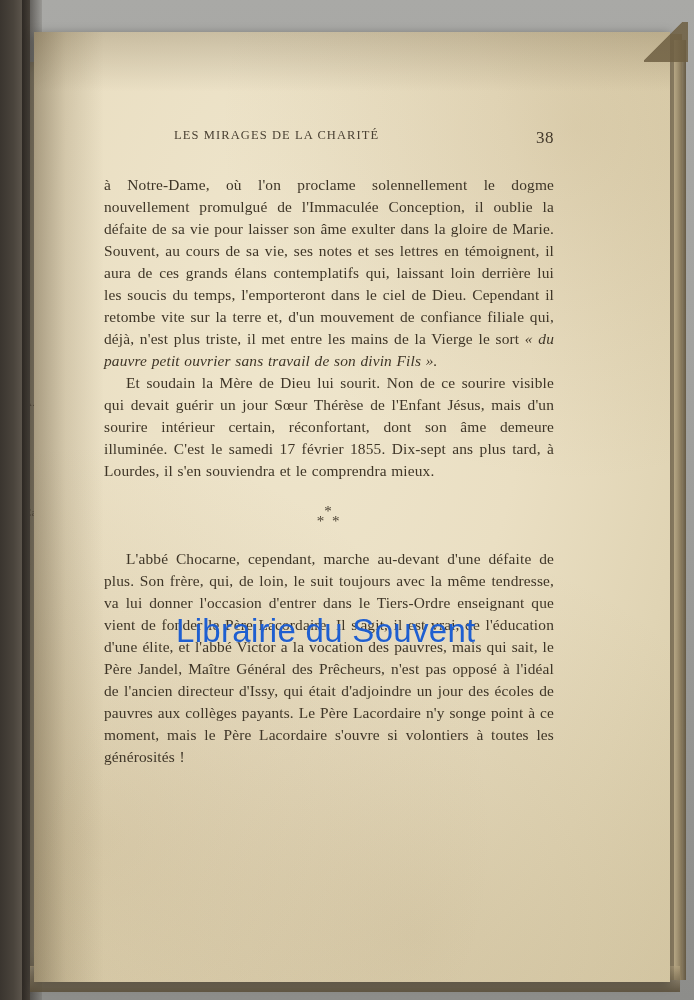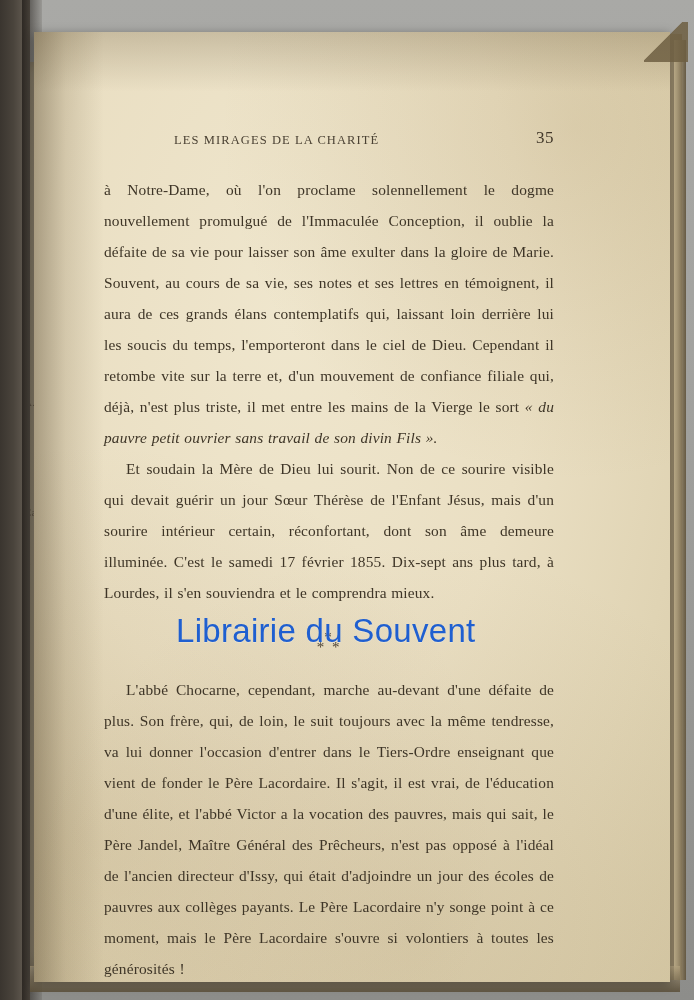--- a/index.html
+++ b/index.html
@@ -119,42 +119,42 @@
   }
 
   
   .content {
     position: absolute;
     left: 104px; top: 128px;
     width: 450px;
   }
   .running-head {
     display: flex;
-    align-items: flex-end;
+    align-items: flex-start;
     justify-content: space-between;
     color: #4c4334;
     margin-bottom: 26px;
   }
   .running-title {
     font-variant: small-caps;
     font-size: 12.5px;
     letter-spacing: 1.1px;
     text-transform: uppercase;
     padding-left: 70px;
     color: #4a4133;
   }
   .folio {
     font-size: 17px;
     color: #43392b;
     letter-spacing: .5px;
   }
   p.para {
     margin: 0;
     font-size: 15.4px;
-    line-height: 31px;
+    line-height: 22px;
     color: #3e3527;
     text-align: justify;
     letter-spacing: 0.15px;
     word-spacing: 0.6px;
   }
   p.indent { text-indent: 22px; }
   p.para em { font-style: italic; }
   .ornament {
     text-align: center;
     color: #4a4133;
@@ -205,21 +205,21 @@
   <div class="edge-bottom"></div>
 
   <div class="page-sheet"></div>
   <div class="gutter-shade"></div>
   <div class="top-shade"></div>
   <div class="corner-tear"></div>
 
   <div class="content">
     <div class="running-head">
       <div class="running-title">LES MIRAGES DE LA CHARITÉ</div>
-      <div class="folio">35</div>
+      <div class="folio">38</div>
     </div>
 
     <p class="para"><span>à Notre-Dame, où l'on proclame solennellement le dogme nouvellement promulgué de l'Immaculée Conception, il oublie la défaite de sa vie pour laisser son âme exulter dans la gloire de Marie. Souvent, au cours de sa vie, ses notes et ses lettres en témoignent, il aura de ces grands élans contemplatifs qui, laissant loin derrière lui les soucis du temps, l'emporteront dans le ciel de Dieu. Cependant il retombe vite sur la terre et, d'un mouvement de confiance filiale qui, déjà, n'est plus triste, il met entre les mains de la Vierge le sort </span><em>« du pauvre petit ouvrier sans travail de son divin Fils ».</em></p>
 
     <p class="para indent">Et soudain la Mère de Dieu lui sourit. Non de ce sourire visible qui devait guérir un jour Sœur Thérèse de l'Enfant Jésus, mais d'un sourire intérieur certain, réconfortant, dont son âme demeure illuminée. C'est le samedi 17 février 1855. Dix-sept ans plus tard, à Lourdes, il s'en souviendra et le comprendra mieux.</p>
 
     <div class="ornament">
       <span class="top">*</span>
       <span class="bottom">* *</span>
     </div>

